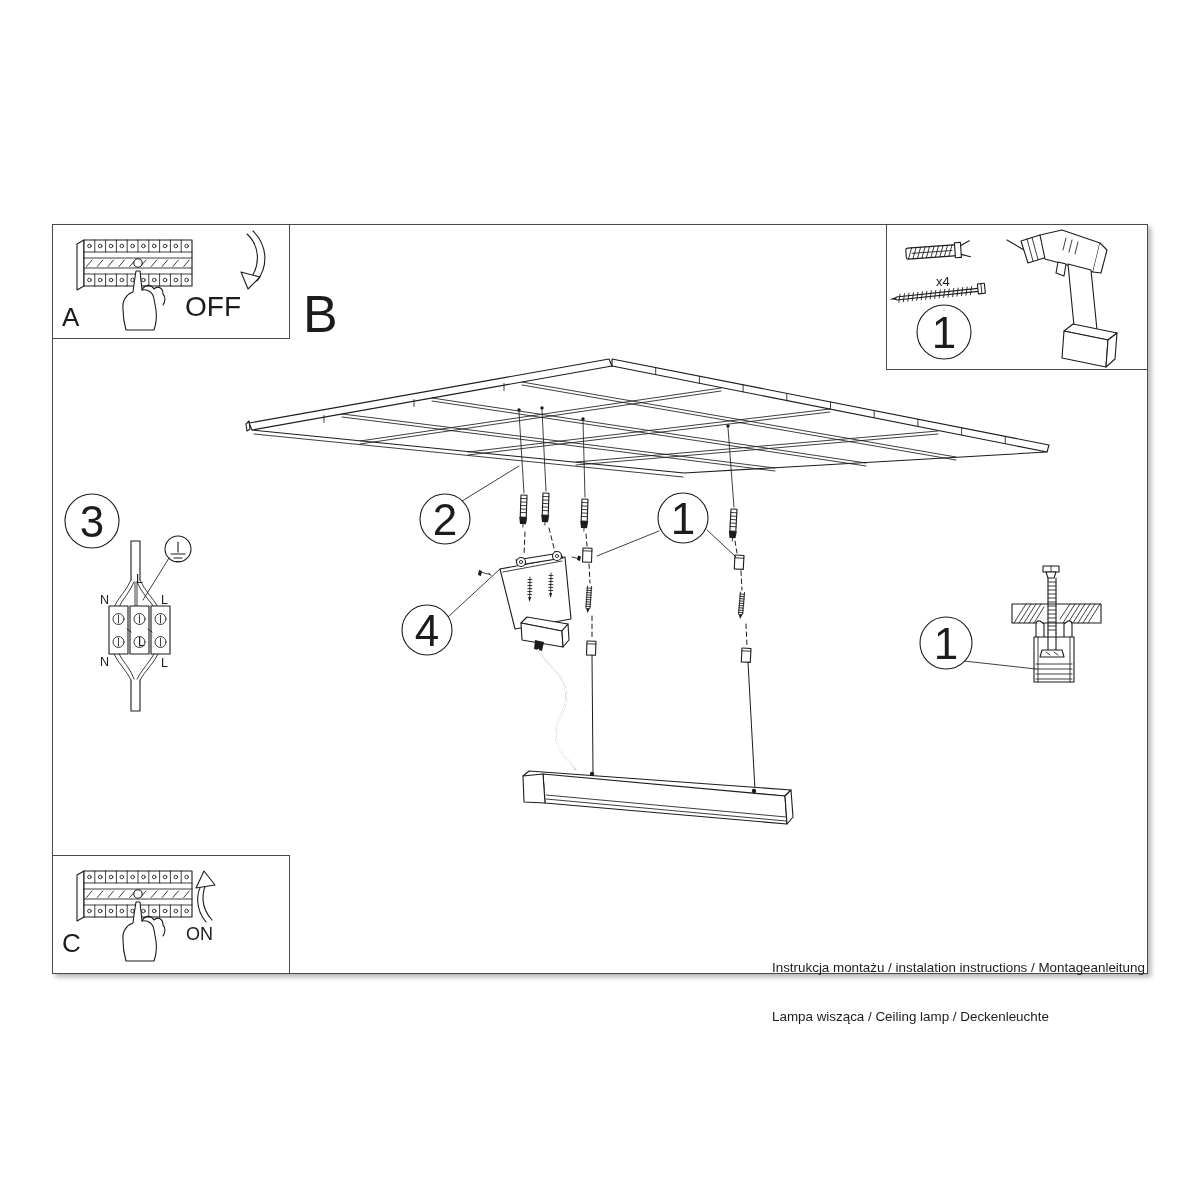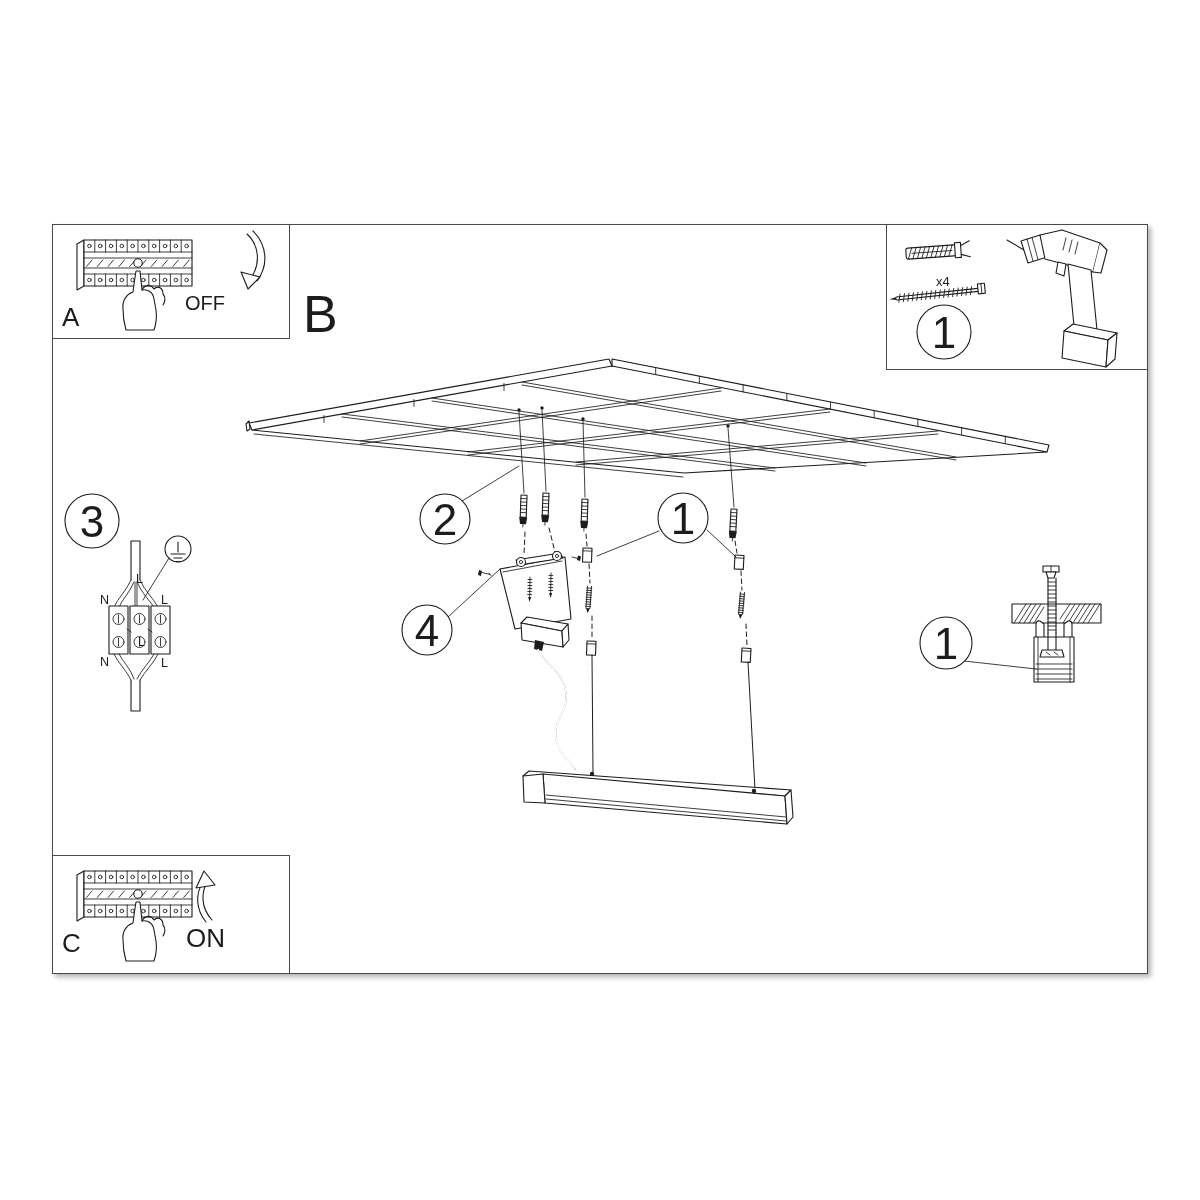--- a/index.html
+++ b/index.html
@@ -6,23 +6,23 @@
   .page{position:relative;width:1200px;height:1200px;background:#fff;overflow:hidden;
         font-family:"Liberation Sans",sans-serif;color:#1c1c1c;}
   .frame{position:absolute;border:1px solid #4a4a4a;background:transparent;}
   #outer-frame{left:52px;top:224px;width:1094px;height:748px;box-shadow:3px 3px 5px rgba(0,0,0,.30);}
   #box-a{left:52px;top:224px;width:236px;height:113px;}
   #box-tools{left:886px;top:224px;width:260px;height:144px;}
   #box-c{left:52px;top:855px;width:236px;height:117px;}
   .lbl{position:absolute;line-height:1;white-space:pre;}
   #lbl-b{left:303px;top:288px;font-size:52px;}
   #lbl-a{left:62px;top:304px;font-size:26px;}
-  #lbl-off{left:185px;top:293px;font-size:20px;}
+  #lbl-off{left:185px;top:293px;font-size:28px;}
   #lbl-c{left:62px;top:930px;font-size:26px;}
-  #lbl-on{left:186px;top:925px;font-size:26px;text-align:center;}
+  #lbl-on{left:186px;top:925px;font-size:18px;text-align:center;}
   #lbl-x4{left:936px;top:275px;font-size:13px;}
   #footer{left:772px;top:927px;font-size:13.4px;line-height:16.4px;}
   svg.art{position:absolute;left:0;top:0;}
   .s{stroke:#1c1c1c;fill:none;stroke-width:1.1;stroke-linecap:round;stroke-linejoin:round;}
   .sf{stroke:#1c1c1c;fill:#fff;stroke-width:1.1;stroke-linejoin:round;}
   .ink{fill:#1c1c1c;stroke:none;}
   .thin{stroke-width:.85;}
   .dash{stroke-dasharray:4.5 3.5;stroke-width:1;}
   .wire{stroke-width:1;}
   text.num{font-family:"Liberation Sans",sans-serif;font-size:44px;fill:#1c1c1c;text-anchor:middle;}
@@ -293,13 +293,17 @@
       <text class="num" x="946" y="659">1</text>
     </g>
   </svg>
 
   <div class="lbl" id="lbl-b">B</div>
   <div class="lbl" id="lbl-a">A</div>
   <div class="lbl" id="lbl-off">OFF</div>
   <div class="lbl" id="lbl-c">C</div>
   <div class="lbl" id="lbl-on">ON</div>
   <div class="lbl" id="lbl-x4">x4</div>
+  <div class="lbl" id="footer">
+    <div>Instrukcja montażu / instalation instructions / Montageanleitung</div>
+    <div>Lampa wisząca / Ceiling lamp / Deckenleuchte</div>
+  </div>
 </div>
 
 </body></html>

